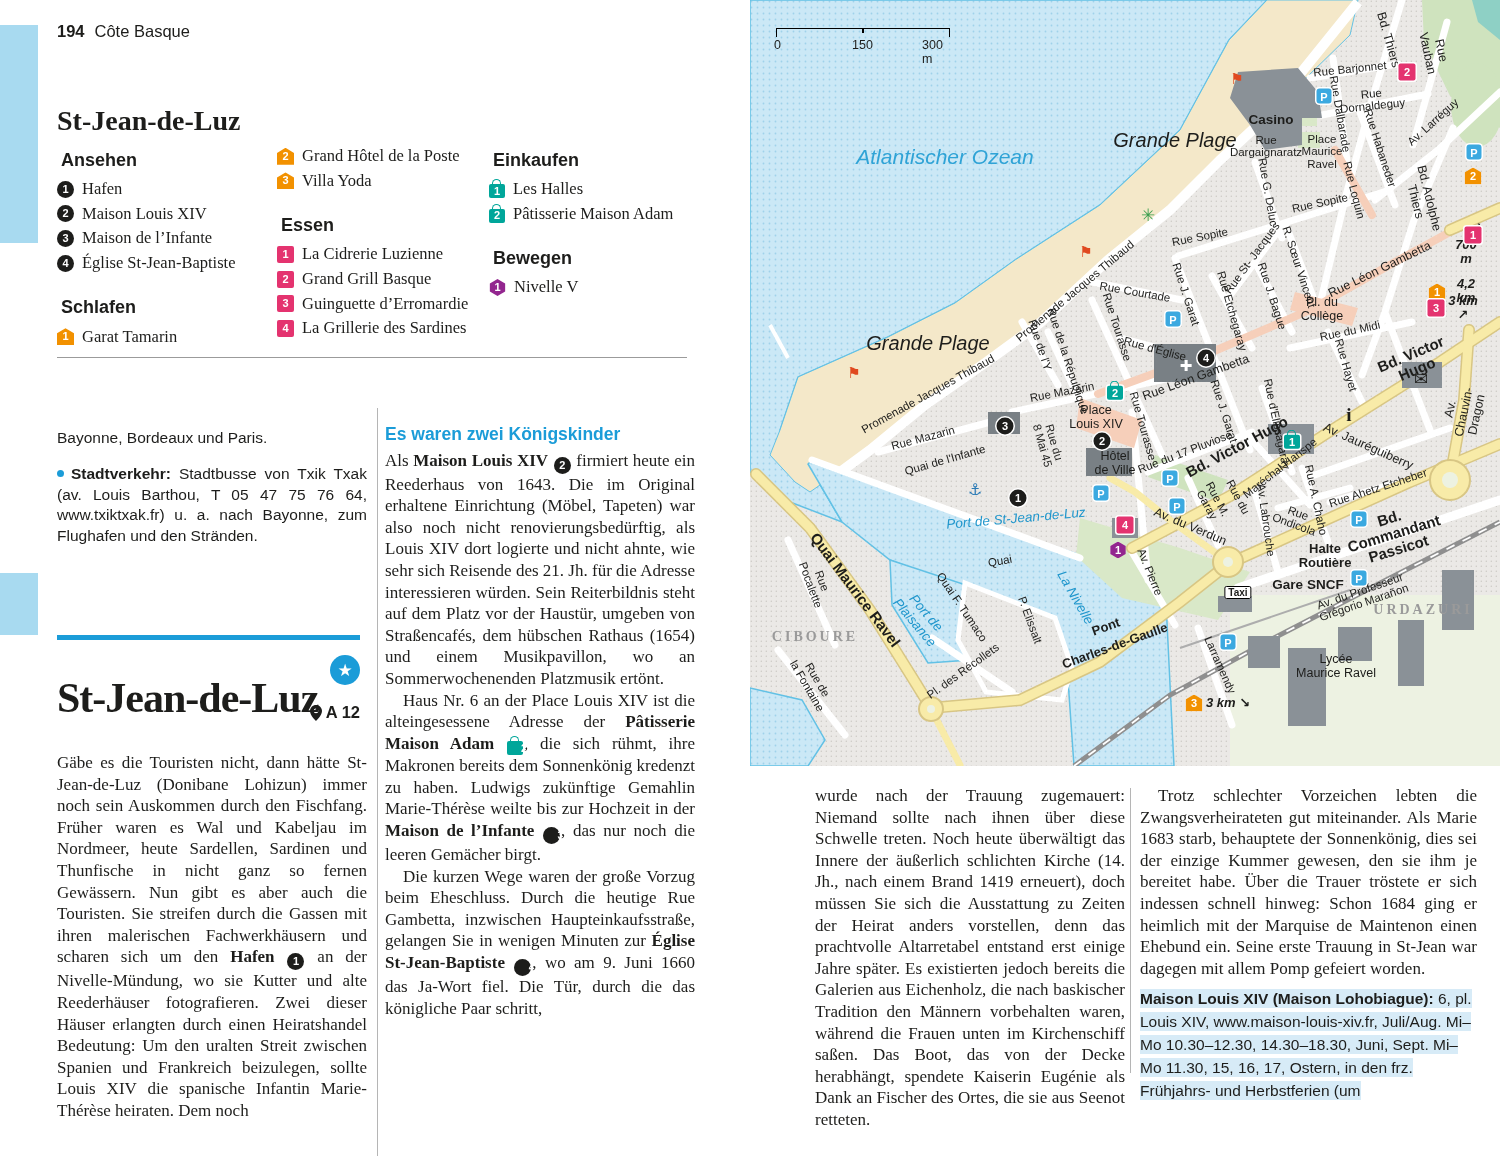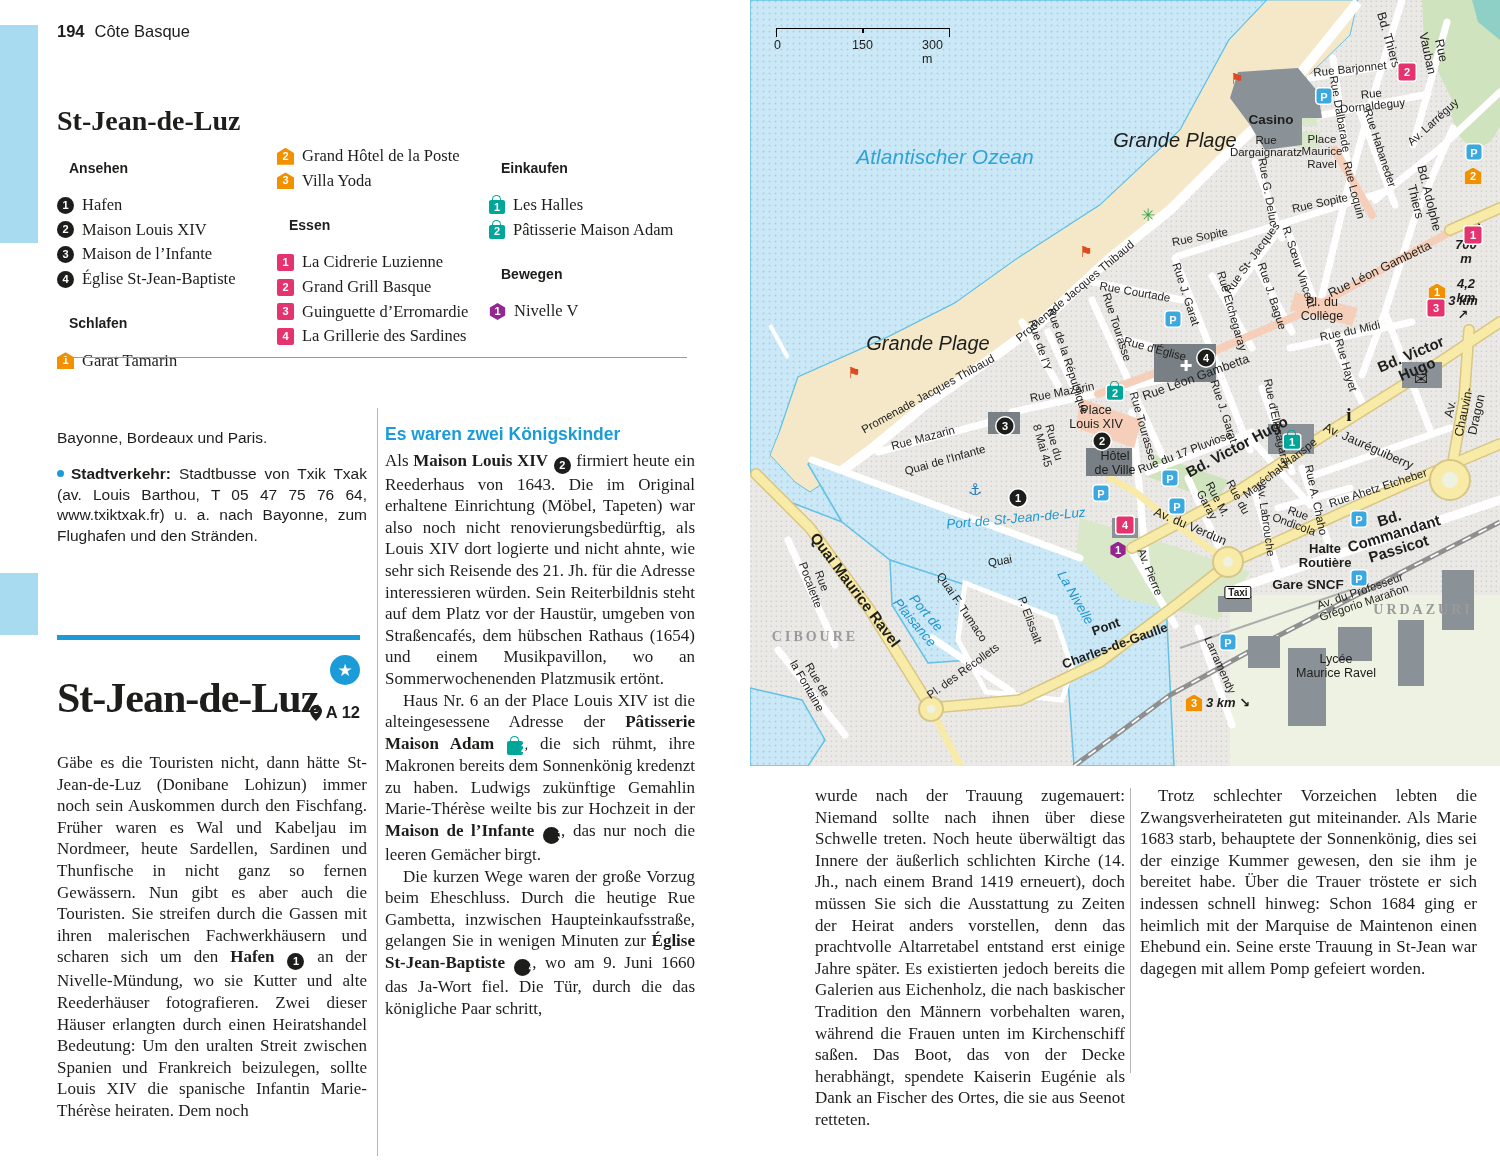--- a/index.html
+++ b/index.html
@@ -9,21 +9,21 @@
   .b{font-weight:bold}
   .edge-tab{position:absolute;left:0;width:38px;background:#A8DAF0}
   
   .folio{position:absolute;left:57px;top:22px;font-size:16.5px}
   .folio .num{font-weight:bold;margin-right:10px}
   
   .list-title{position:absolute;left:57px;top:82px;font-family:"Liberation Serif","DejaVu Serif",serif;
               font-weight:bold;font-size:28px}
   .lcol{position:absolute;top:144px}
   .lgroup{margin-bottom:20px}
-  .lgroup h3{margin:12px;font-size:14px;line-height:25px;font-weight:bold}
+  .lgroup h3{margin:4px;font-size:18px;line-height:25px;font-weight:bold}
   .lrow{display:flex;align-items:center;height:24.6px;white-space:nowrap}
   .lrow .lbl{font-family:"Liberation Serif","DejaVu Serif",serif;font-size:16.5px;margin-left:8px}
   .rule-h{position:absolute;left:57px;top:357px;width:630px;height:1px;background:#9b9b9b}
   .vdiv{position:absolute;width:1px;background:#b5b5b5}
   
   .badge{display:inline-flex;align-items:center;justify-content:center;width:17px;height:17px;
          color:#fff;font-weight:bold;font-size:11px;font-family:"Liberation Sans","DejaVu Sans",sans-serif;
          flex:none;line-height:1}
   .badge.inline{vertical-align:-3px;margin:0 1px}
   .badge-sight{background:#1d1d1b;border-radius:50%}
@@ -212,20 +212,21 @@
       <div class="subhead">Es waren zwei Königskinder</div>
       <p><span>Als </span><span class="b">Maison Louis XIV</span><span> </span><span class="badge badge-sight inline">2</span><span> firmiert heute ein Reederhaus von 1643. Die im Original erhaltene Einrichtung (Möbel, Tapeten) war also noch nicht renovierungsbedürftig, als Louis XIV dort logierte und nicht ahnte, wie sehr sich Reisende des 21. Jh. für die Adresse interessieren würden. Sein Reiterbildnis steht auf dem Platz vor der Haustür, umgeben von Straßencafés, dem hübschen Rathaus (1654) und einem Musikpavillon, wo an Sommerwochenenden Platzmusik ertönt.</span></p>
       <p class="ind"><span>Haus Nr. 6 an der Place Louis XIV ist die alteingesessene Adresse der </span><span class="b">Pâtisserie Maison Adam</span><span> </span><span class="badge badge-shop inline">2</span><span>, die sich rühmt, ihre Makronen bereits dem Sonnenkönig kredenzt zu haben. Ludwigs zukünftige Gemahlin Marie-Thérèse weilte bis zur Hochzeit in der </span><span class="b">Maison de l’Infante</span><span> </span><span class="badge badge-sight inline">3</span><span>, das nur noch die leeren Gemächer birgt.</span></p>
       <p class="ind"><span>Die kurzen Wege waren der große Vorzug beim Eheschluss. Durch die heutige Rue Gambetta, inzwischen Haupteinkaufsstraße, gelangen Sie in wenigen Minuten zur </span><span class="b">Église St-Jean-Baptiste</span><span> </span><span class="badge badge-sight inline">4</span><span>, wo am 9. Juni 1660 das Ja-Wort fiel. Die Tür, durch die das königliche Paar schritt,</span></p>
     </div>
   <div id="col3" class="txt serif-block" style="left:815px;top:785px;width:310px">
       <p><span>wurde nach der Trauung zugemauert: Niemand sollte nach ihnen über diese Schwelle treten. Noch heute überwältigt das Innere der äußerlich schlichten Kirche (14. Jh., nach einem Brand 1419 erneuert), doch müssen Sie sich die Ausstattung zu Zeiten der Heirat anders vorstellen, denn das prachtvolle Altarretabel entstand erst einige Jahre später. Es existierten jedoch bereits die Galerien aus Eichenholz, die nach baskischer Tradition den Männern vorbehalten waren, während die Frauen unten im Kirchenschiff saßen. Das Boot, das von der Decke herabhängt, spendete Kaiserin Eugénie als Dank an Fischer des Ortes, die sie aus Seenot retteten.</span></p>
     </div>
   <div id="col4" class="txt serif-block" style="left:1140px;top:785px;width:337px">
       <p class="ind"><span>Trotz schlechter Vorzeichen lebten die Zwangsverheirateten gut miteinander. Als Marie 1683 starb, behauptete der Sonnenkönig, dies sei der einzige Kummer gewesen, den sie ihm je bereitet habe. Über die Trauer tröstete er sich indessen schnell hinweg: Schon 1684 ging er heimlich mit der Marquise de Maintenon einen Ehebund ein. Seine erste Trauung in St-Jean war dagegen mit allem Pomp gefeiert worden.</span></p>
+      <div class="info-hl"><span class="b">Maison Louis XIV (Maison Lohobiague):</span><span> 6, pl. Louis XIV, www.maison-louis-xiv.fr, Juli/Aug. Mi–Mo 10.30–12.30, 14.30–18.30, Juni, Sept. Mi–Mo 11.30, 15, 16, 17, Ostern, in den frz. Frühjahrs- und Herbstferien (um</span></div>
     </div>
 
   <div class="map">
     <svg width="750" height="766" viewBox="0 0 750 766">
       <defs>
         <pattern id="pland" width="5" height="5" patternUnits="userSpaceOnUse">
           <rect width="5" height="5" fill="#EBE9E6"></rect>
             <circle cx="1.3" cy="1.3" r="0.7" fill="#CBC8C3"></circle>
         </pattern>
         <pattern id="pwater" width="6" height="6" patternUnits="userSpaceOnUse">

